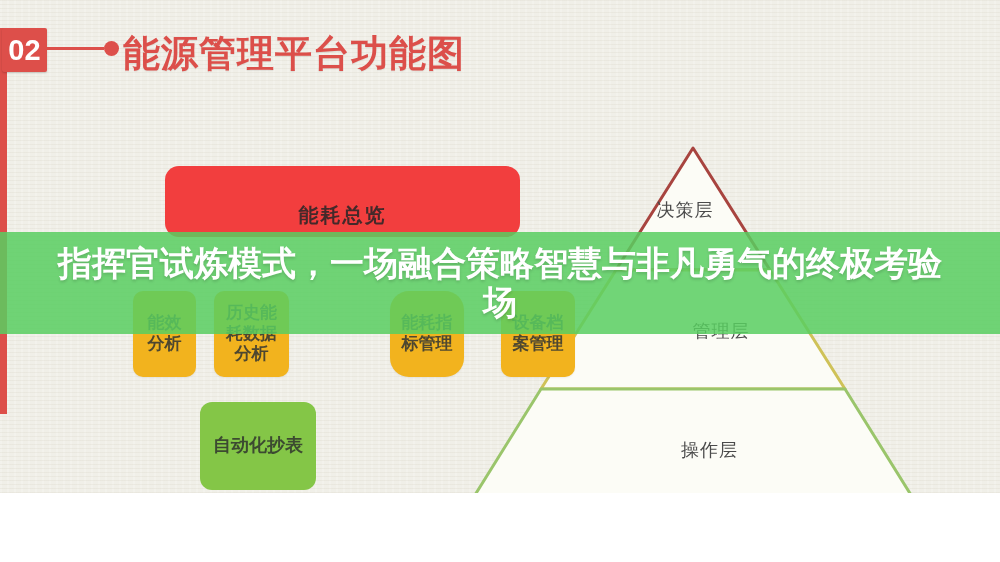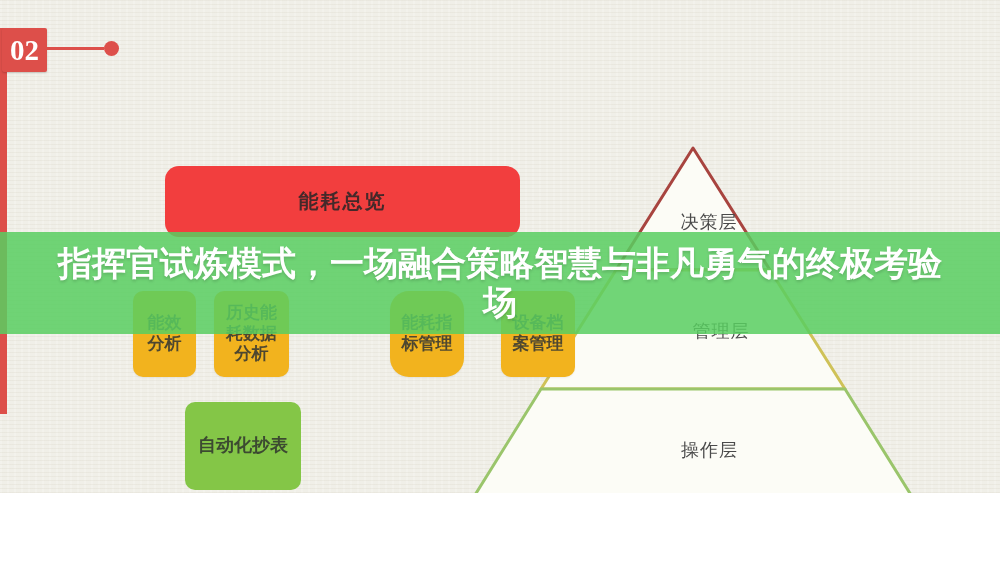--- a/index.html
+++ b/index.html
@@ -1,18 +1,18 @@
 <!DOCTYPE html>
 <html><head>
 <meta charset="utf-8">
 <style>
   html,body{margin:0;padding:0;}
   .stage{
     position:relative;width:1000px;height:493px;overflow:hidden;
-    font-family:Liberation Serif, serif;
+    font-family:Liberation Sans, sans-serif;
     background-color:#f0efe8;
     background-image:
       repeating-linear-gradient(0deg, rgba(210,206,190,0.22) 0 1px, rgba(255,255,255,0) 1px 4px),
       repeating-linear-gradient(90deg, rgba(255,255,255,0.18) 0 2px, rgba(255,255,255,0) 2px 7px);
   }
   
   .ribbon{position:absolute;left:0;top:28px;width:7px;height:386px;background:#dd4f4a;}
   .badge{
     position:absolute;left:2px;top:28px;width:45px;height:44px;background:#dd4f4a;
     color:#fff;font-size:29px;font-weight:bold;text-align:center;line-height:44px;
@@ -21,48 +21,48 @@
   .hline{position:absolute;left:47px;top:47px;width:57px;height:3px;background:#dd4f4a;}
   .hdot{position:absolute;left:104px;top:41px;width:15px;height:15px;border-radius:50%;background:#dd4f4a;}
   .title{
     position:absolute;left:123px;top:29px;font-size:37px;font-weight:bold;color:#dc4f4a;
     letter-spacing:1px;text-shadow:0 1px 1px rgba(0,0,0,0.08);white-space:nowrap;
   }
   
   .overview-box{
     position:absolute;left:165px;top:166px;width:355px;height:71px;background:#f23e3e;
     border-radius:14px;display:flex;align-items:flex-end;justify-content:center;
-    padding-bottom:22px;box-sizing:border-box;
+    padding-bottom:8px;box-sizing:border-box;
     font-size:20px;font-weight:600;color:#44292a;letter-spacing:2px;
   }
   .fn-box{
     position:absolute;top:291px;height:86px;background:#f2b31e;border-radius:10px;
     display:flex;align-items:center;justify-content:center;text-align:center;
     font-size:17px;font-weight:600;color:#4e4730;line-height:1.22;white-space:pre-line;
     box-shadow:0 1px 2px rgba(0,0,0,0.06);
   }
   .fn-1{left:133px;width:63px;text-align:right;}
   .fn-2{left:214px;width:75px;}
   .fn-3{left:306px;width:75px;}
   .fn-4{left:390px;width:74px;border-radius:19px;}
   .fn-5{left:473px;width:74px;margin-left:28px;}
   .sub-box{
     position:absolute;top:402px;height:88px;background:#84c647;border-radius:12px;
     display:flex;align-items:center;justify-content:center;text-align:center;
     font-size:18px;font-weight:600;color:#3c4a31;line-height:1.3;white-space:pre-line;
   }
-  .sub-1{left:185px;width:116px;border-radius:10px;}
+  .sub-1{left:200px;width:116px;}
   .sub-2{left:343px;width:118px;}
   
   .pyramid-svg{position:absolute;left:0;top:0;width:1000px;height:562px;}
   .pyr-label{
     position:absolute;width:90px;text-align:center;font-size:18px;color:#4a4a4a;
     letter-spacing:1px;
   }
-  .pyr-label-1{left:664px;top:198px;margin-top:12px;}
+  .pyr-label-1{left:640px;top:198px;}
   .pyr-label-2{left:676px;top:319px;}
   .pyr-label-3{left:648px;top:438px;text-align:right;}
   
   .banner{
     position:absolute;left:0;top:232px;width:1000px;height:102px;
     background:rgba(88,206,96,0.85);
     display:flex;flex-direction:column;align-items:center;justify-content:center;
     z-index:5;
   }
   .banner-line{
@@ -84,20 +84,21 @@
 </style>
 </head>
 <body>
 
 <div class="stage">
 
   <div class="ribbon"></div>
   <div class="badge">02</div>
   <div class="hline"></div>
   <div class="hdot"></div>
+  <div class="title">能源管理平台功能图</div>
 
   <svg class="pyramid-svg" viewBox="0 0 1000 562" xmlns="http://www.w3.org/2000/svg">
     <polygon points="693,148 616,270 770,270" fill="#fcfcf6" stroke="#a8443f" stroke-width="3" stroke-linejoin="round"></polygon>
     <polygon points="616,270 770,270 845,389 541,389" fill="#fcfcf6" stroke="#cfc258" stroke-width="3" stroke-linejoin="round"></polygon>
     <polygon points="541,389 845,389 916,503 470,503" fill="#fcfcf6" stroke="#9ac56b" stroke-width="3" stroke-linejoin="round"></polygon>
   </svg>
   <div class="pyr-label pyr-label-1">决策层</div>
   <div class="pyr-label pyr-label-2">管理层</div>
   <div class="pyr-label pyr-label-3">操作层</div>
 

